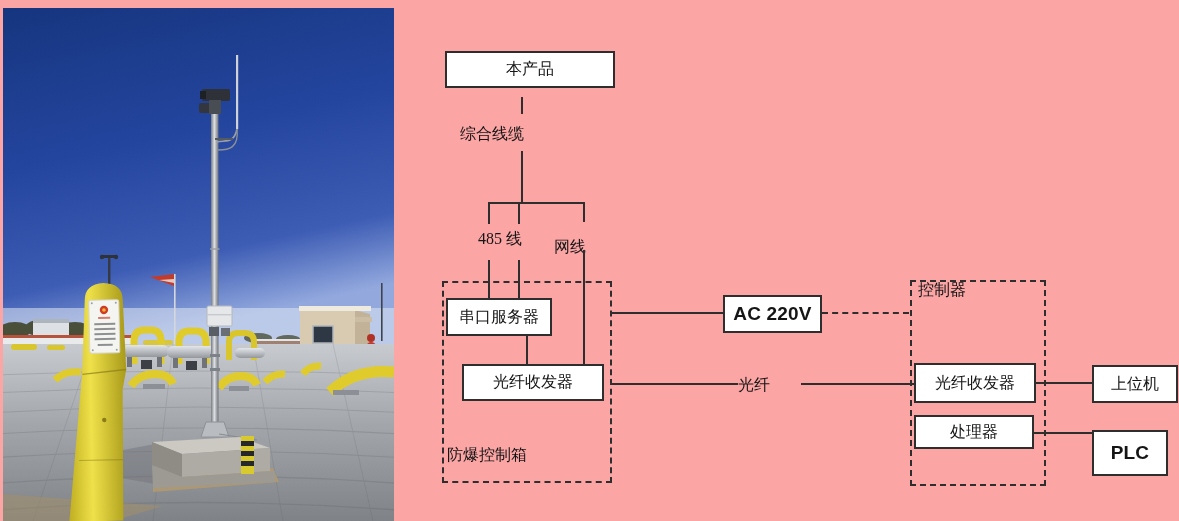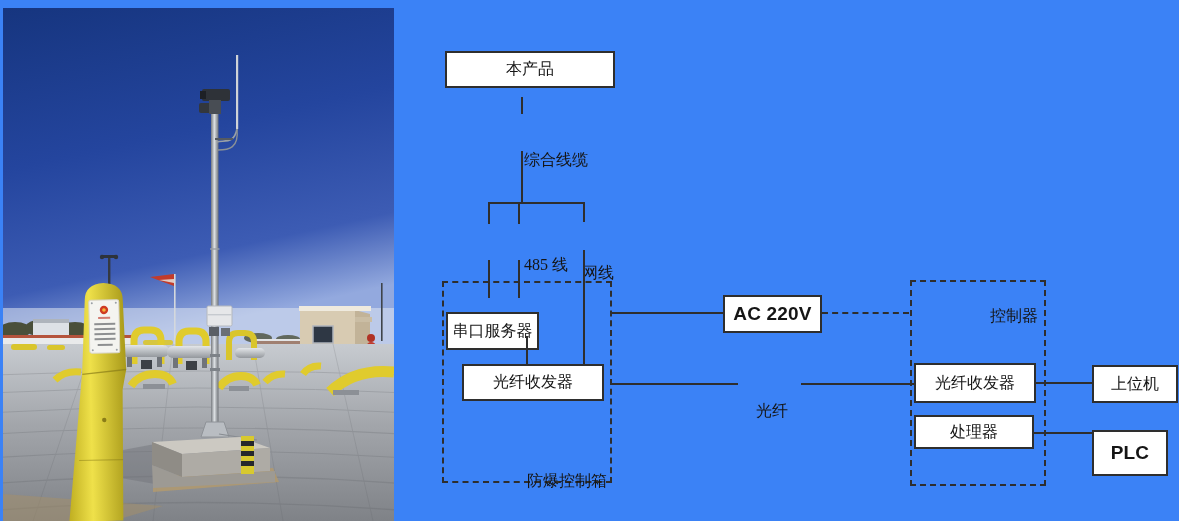--- a/index.html
+++ b/index.html
@@ -1,25 +1,25 @@
 <!DOCTYPE html>
 <html><head>
 <meta charset="utf-8">
 <style>
   html,body{margin:0;padding:0;background:#ffffff;}
   body{width:1179px;height:521px;position:relative;font-family:"Liberation Sans","DejaVu Sans",sans-serif;}
-  .canvas{position:absolute;left:0;top:0;width:1179px;height:521px;background:#3b82f6;overflow:hidden;}
+  .canvas{position:absolute;left:0;top:0;width:1179px;height:521px;background:#fca5a5;overflow:hidden;}
 
   
   .node{position:absolute;border:2px solid #2e2e2e;background:#fff;box-sizing:border-box;
         display:flex;align-items:center;justify-content:center;
         font-family:"Liberation Serif","DejaVu Serif",serif;font-size:16px;color:#151515;white-space:nowrap;}
   .node.sans{font-family:"Liberation Sans","DejaVu Sans",sans-serif;font-size:19px;font-weight:600;letter-spacing:.2px;}
   .lbl{position:absolute;font-family:"Liberation Serif","DejaVu Serif",serif;font-size:16px;color:#151515;
-       text-align:right;white-space:nowrap;margin-top:26px;}
+       text-align:left;white-space:nowrap;}
   .hline{position:absolute;height:0;border-top:2px solid #2e2e2e;}
   .vline{position:absolute;width:0;border-left:2px solid #2e2e2e;}
   .hdash{position:absolute;height:0;border-top:2px dashed #2e2e2e;}
   .dashed{position:absolute;border:2px dashed #2e2e2e;box-sizing:border-box;background:transparent;}
 
   
   .photo{position:absolute;left:3px;top:8px;width:391px;height:513px;overflow:hidden;background:#24449e;}
 </style>
 </head>
 <body>
@@ -250,21 +250,21 @@
 
     <div class="lbl" style="left:478px;top:229px;width:90px">485 线</div>
     <div class="lbl" style="left:554px;top:237px;width:60px">网线</div>
 
     <div class="vline" style="left:488px;top:260px;height:38px"></div>
     <div class="vline" style="left:518px;top:260px;height:38px"></div>
     <div class="vline" style="left:583px;top:250px;height:114px"></div>
 
     <div class="dashed" style="left:442px;top:281px;width:170px;height:202px"></div>
 
-    <div class="node" style="left:446px;top:312px;width:93px;height:38px">串口服务器</div>
+    <div class="node" style="left:446px;top:298px;width:106px;height:38px">串口服务器</div>
 
     <div class="vline" style="left:526px;top:336px;height:28px"></div>
 
     <div class="node" style="left:462px;top:364px;width:142px;height:37px">光纤收发器</div>
 
     <div class="lbl" style="left:447px;top:445px;width:160px">防爆控制箱</div>
 
     <div class="hline" style="left:612px;top:312px;width:111px"></div>
     <div class="node sans" style="left:723px;top:295px;width:99px;height:38px">AC 220V</div>
     <div class="hdash" style="left:822px;top:312px;width:87px"></div>

